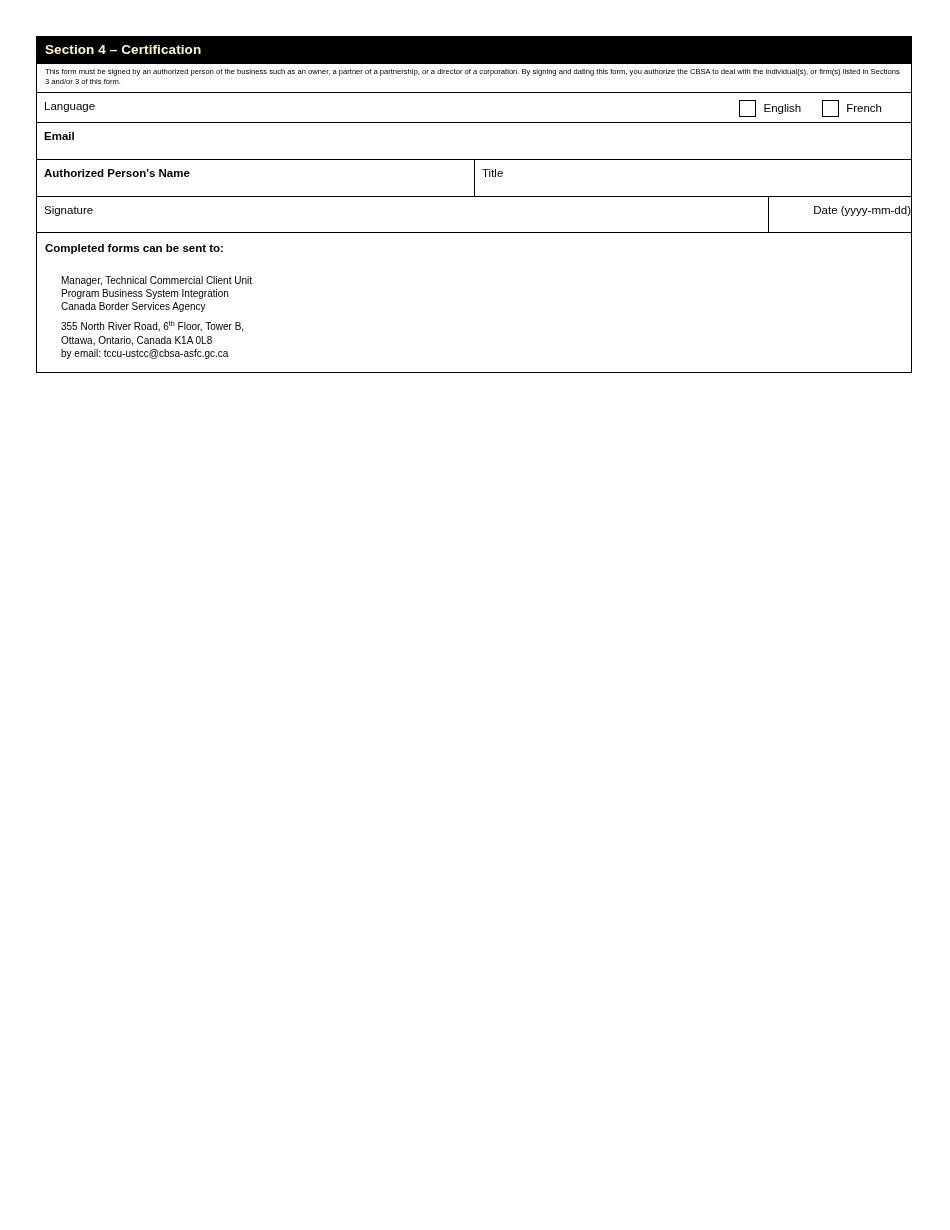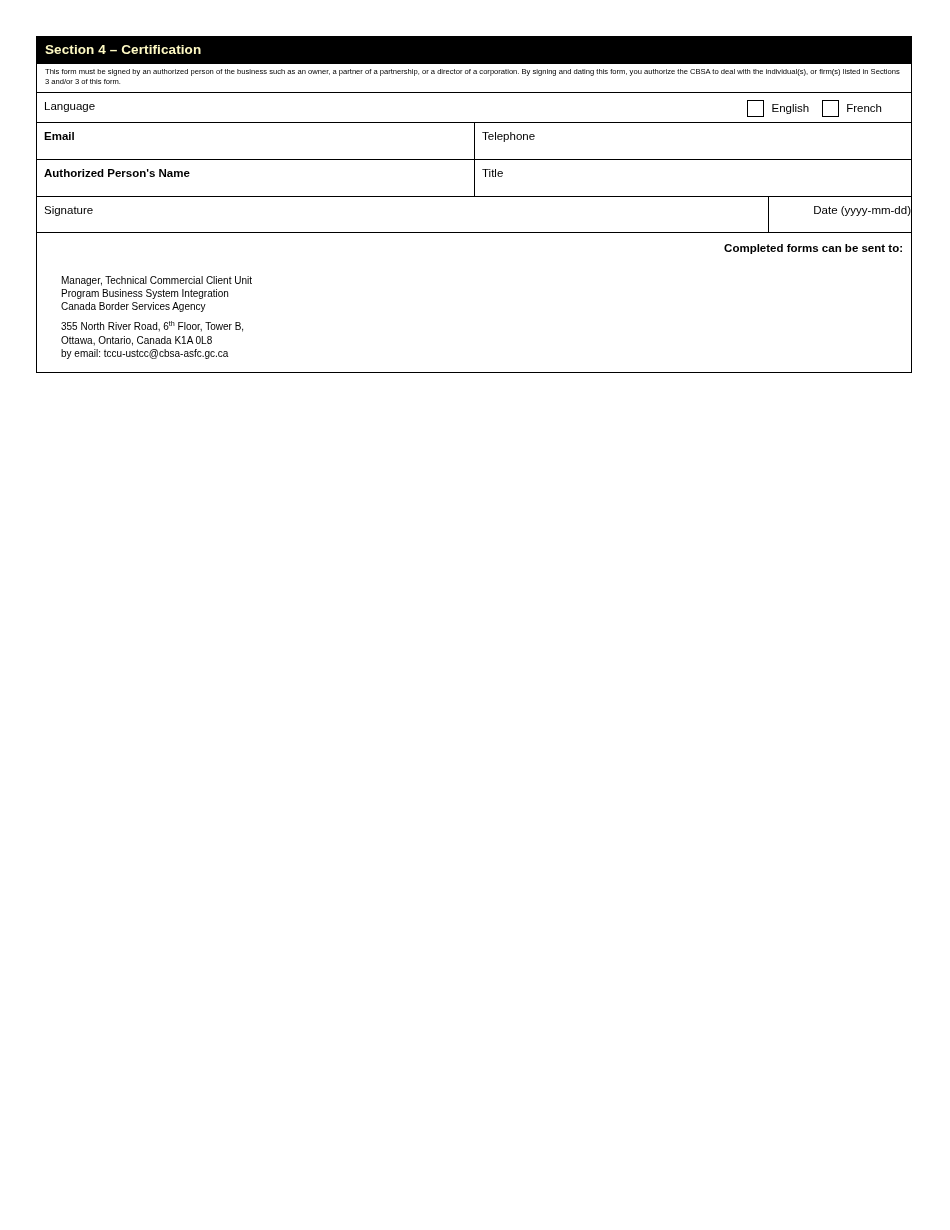--- a/index.html
+++ b/index.html
@@ -80,21 +80,21 @@
   .row-language {
     height: 30px;
     align-items: flex-start;
   }
   .cell-language-label {
     flex: 1 1 auto;
   }
   .cell-language-options {
     display: flex;
     align-items: center;
-    gap: 0;
+    gap: 8px;
     padding: 0 16px 0 0;
     height: 30px;
   }
   .lang-option {
     display: flex;
     align-items: center;
   }
   .checkbox {
     width: 17px;
     height: 17px;
@@ -139,21 +139,20 @@
 
   
   .footer-block {
     padding: 9px 8px 12px 8px;
   }
   .footer-title {
     font-size: 11.5px;
     font-weight: bold;
     margin: 0 0 18px 0;
     line-height: 1.2;
-    text-align: right;
   }
   .addr-line {
     font-size: 10px;
     line-height: 1.32;
     white-space: nowrap;
     padding-left: 16px;
   }
   .addr-group-2 {
     margin-top: 7px;
   }
@@ -189,23 +188,20 @@
           <span class="checkbox"></span>
           <span class="lang-label">French</span>
         </div>
       </div>
     </div>
 
     <div class="row row-pair">
       <div class="cell cell-half-left">
         <span>Email</span>
       </div>
-      <div class="cell cell-half-right divider">
-        <span>Telephone</span>
-      </div>
     </div>
 
     <div class="row row-pair">
       <div class="cell cell-half-left">
         <span>Authorized Person's Name</span>
       </div>
       <div class="cell cell-half-right divider">
         <span>Title</span>
       </div>
     </div>

